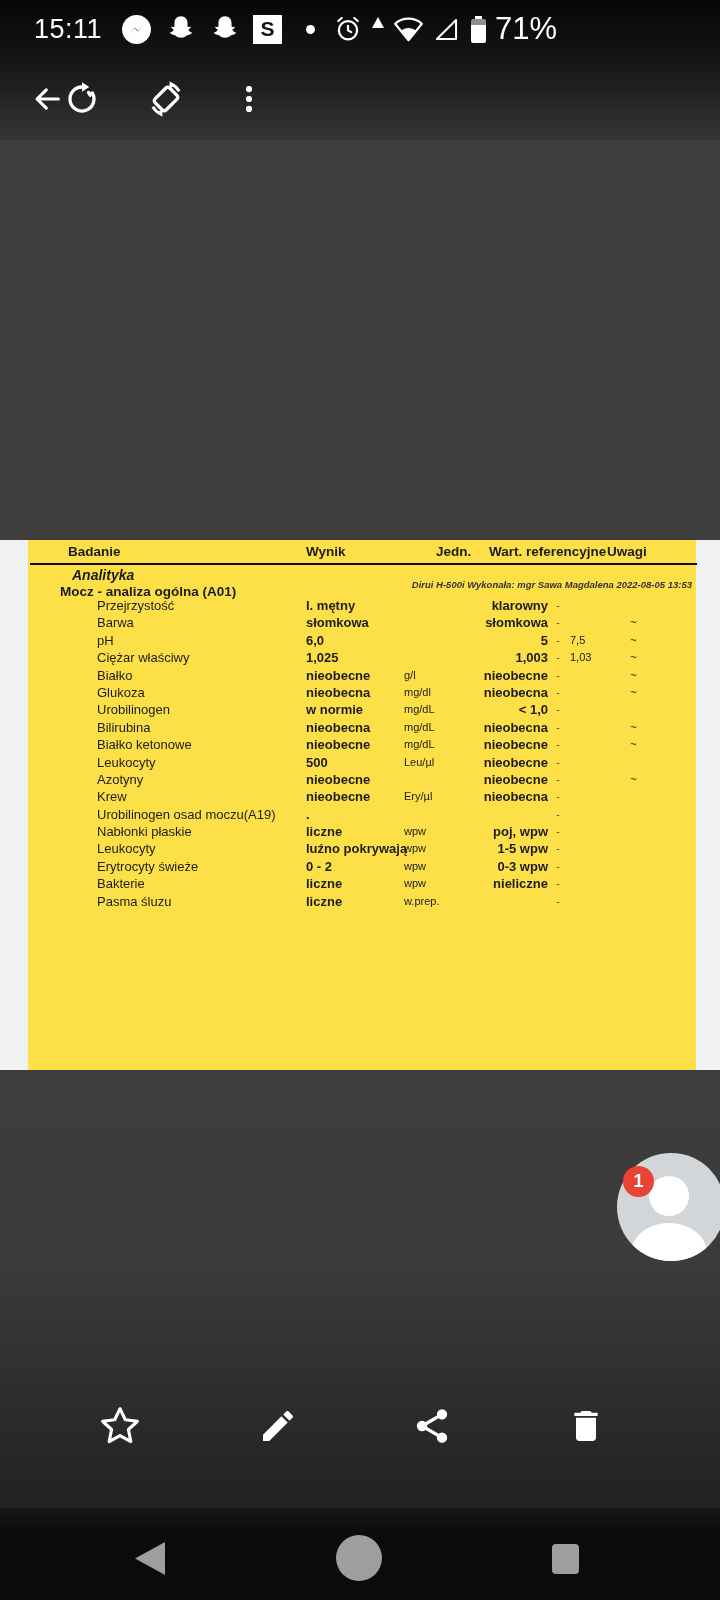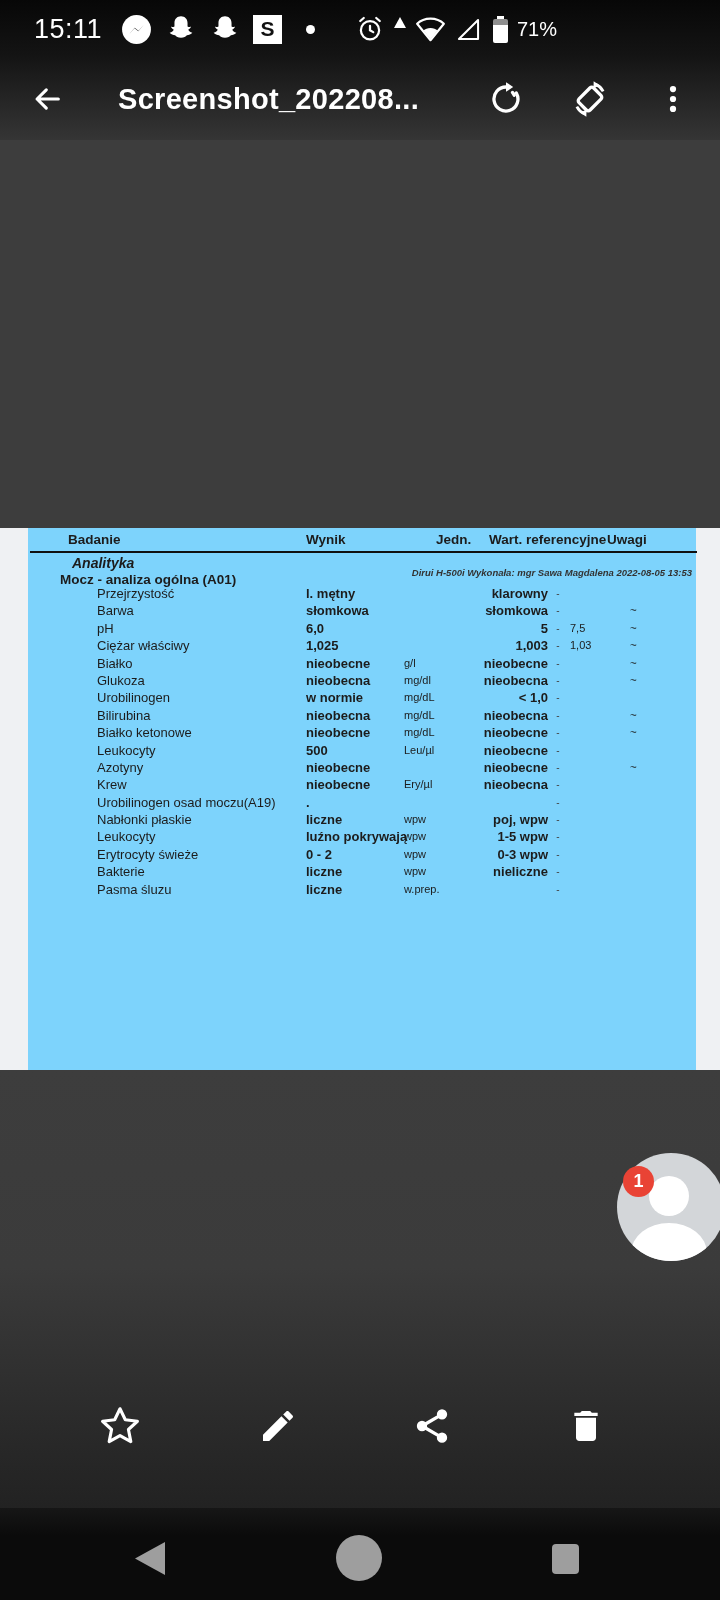--- a/index.html
+++ b/index.html
@@ -10,40 +10,40 @@
   }
 
   
   .top-chrome { position:absolute; top:0; left:0; width:720px; height:140px;
     background:linear-gradient(180deg,#070707 0%,#141414 40%,#353535 100%); }
   .status-bar { position:absolute; top:0; left:0; width:591px; height:58px;
     display:flex; align-items:center; padding:0 34px; color:#fff; }
   .sb-time { font-size:27px; letter-spacing:.5px; }
   .sb-left { display:flex; align-items:center; gap:12px; margin-left:18px; }
   .sb-right { display:flex; align-items:center; gap:9px; margin-left:auto; }
-  .sb-pct { font-size:20px; }
+  .sb-pct { font-size:31px; }
   .s-badge { width:29px; height:29px; background:#fff; color:#111;
     display:flex; align-items:center; justify-content:center;
     font-weight:bold; font-size:21px; }
   .sb-dot { width:9px; height:9px; border-radius:50%; background:#fff; margin-left:12px; }
   .battery { position:relative; width:15px; height:27px; margin-left:2px; }
   .battery .nub { position:absolute; top:0; left:4px; width:7px; height:3px; background:#fff; }
   .battery .body { position:absolute; top:3px; left:0; width:15px; height:24px; border-radius:2px;
     background:linear-gradient(180deg,#8f8f8f 0 26%,#fff 26% 100%); }
 
   .app-bar { position:absolute; top:58px; left:0; width:720px; height:82px;
     display:flex; align-items:center; padding:0 30px; color:#fff; }
   .ab-title { font-size:29px; font-weight:600; letter-spacing:.3px; margin-left:54px; flex:1;
     white-space:nowrap; overflow:hidden; }
   .ab-actions { display:flex; align-items:center; gap:46px; }
   .icon-btn { display:flex; align-items:center; justify-content:center; }
 
   
-  .document { position:absolute; top:528px; left:0; width:720px; height:542px;
-    background:#7dd3fc; color:#1c1c1c; }
+  .document { position:absolute; top:540px; left:0; width:720px; height:542px;
+    background:#fde047; color:#1c1c1c; }
   .edge { position:absolute; top:0; height:100%; background:#eff1f3; }
   .edge.l { left:0; width:28px; }
   .edge.r { right:0; width:24px; }
 
   .doc-abs { position:absolute; white-space:nowrap;font-weight:bold; }
   .hdr { font-size:13.5px; top:4px; }
   .hdr-badanie { left:68px; font-weight:bold; }
   .hdr-wynik { left:306px; }
   .hdr-jedn { left:436px; }
   .hdr-ref { left:489px; }
@@ -149,21 +149,20 @@
       <span class="sb-pct">71%</span>
     </span>
   </div>
 
   <div class="app-bar">
     <span class="icon-btn">
       <svg width="34" height="34" viewBox="0 0 24 24" fill="none" stroke="#fff" stroke-width="2.2" stroke-linecap="round" stroke-linejoin="round">
           <path d="M20 12H5M11.5 5.5L5 12l6.5 6.5"></path>
         </svg>
     </span>
-    <span class="ab-title">Screenshot_202208...</span>
     <span class="ab-actions">
       <span class="icon-btn">
         <svg width="36" height="36" viewBox="0 0 24 24" fill="none" stroke="#fff" stroke-width="2.2" stroke-linecap="round">
           <path d="M12 4a8 8 0 1 0 6.9 4"></path>
             <path d="M17.5 9.5a8 8 0 0 0-1.2-1.9" stroke-dasharray="2.6 2.6"></path>
             <polygon points="12,0.8 12,7.2 16.8,4" fill="#fff" stroke="none"></polygon>
           </svg>
       </span>
       <span class="icon-btn">
         <svg width="40" height="40" viewBox="0 0 24 24" fill="none" stroke="#fff" stroke-width="2">

